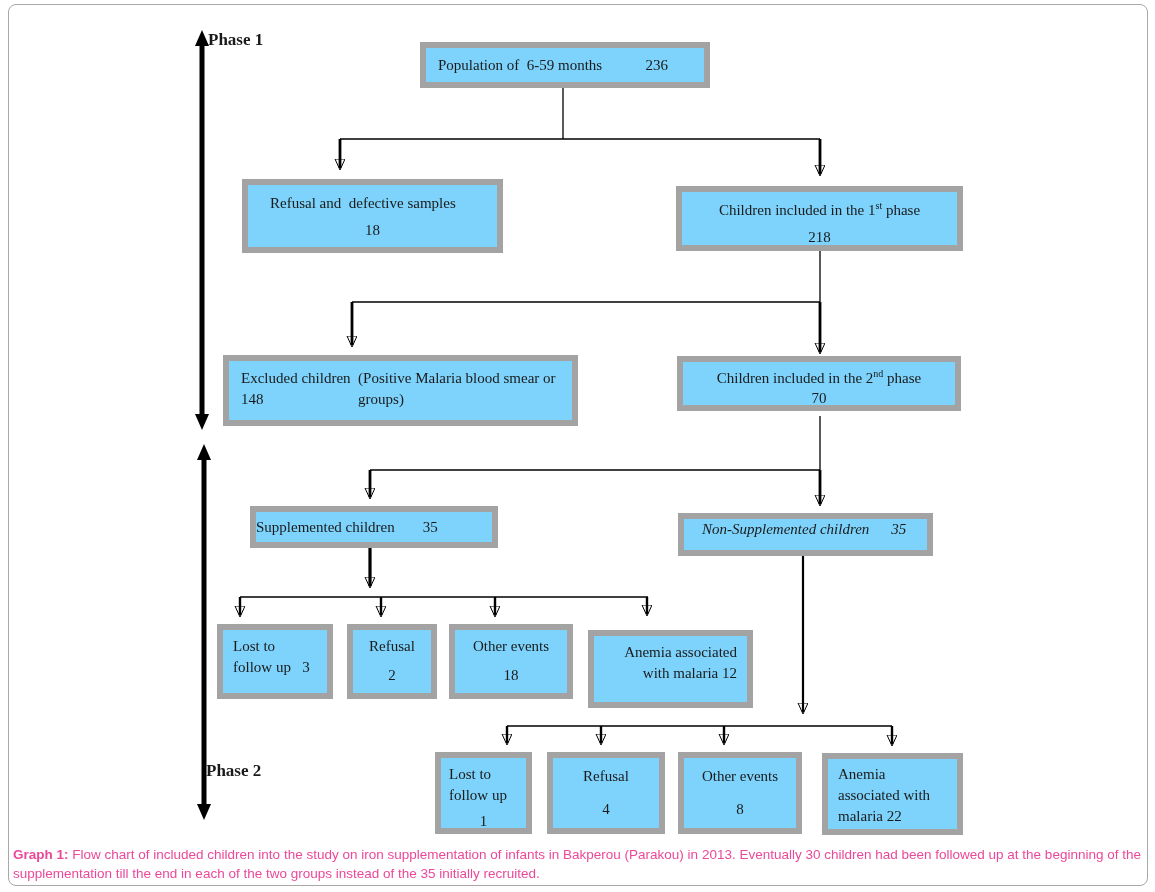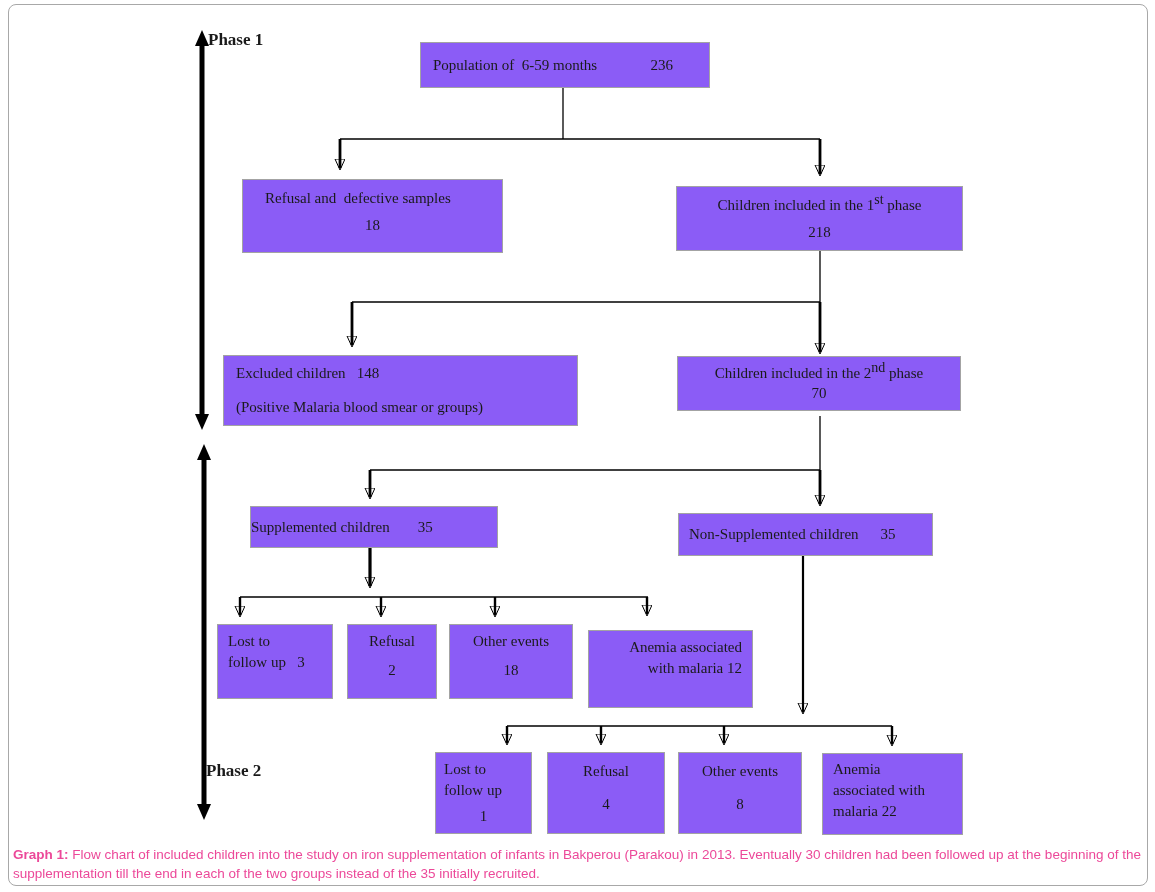--- a/index.html
+++ b/index.html
@@ -2,41 +2,41 @@
 <html><head>
 <meta charset="utf-8">
 <style>
   html,body{margin:0;padding:0;background:#ffffff;}
   .stage{position:relative;width:1155px;height:892px;background:#fff;overflow:hidden;
          font-family:"Liberation Serif", serif;color:#1a1a1a;}
   .figure-border{position:absolute;left:8px;top:4px;width:1138px;height:880px;
          border:1px solid #a8a8a8;border-radius:8px;pointer-events:none;}
   svg.connectors{position:absolute;left:0;top:0;width:1155px;height:892px;}
   svg.connectors path, svg.connectors line{stroke:#000;fill:none;}
-  .box{position:absolute;border:1px solid #a3a3a3;background:#8b5cf6;box-sizing:border-box;
+  .box{position:absolute;border:6px solid #a3a3a3;background:#7dd3fc;box-sizing:border-box;
        font-size:15px;line-height:21px;}
   .line{white-space:pre-wrap;}
   .val{display:block;text-align:center;}
-  sup.ord{font-size:14px;vertical-align:super;line-height:0;}
+  sup.ord{font-size:10px;vertical-align:super;line-height:0;}
 
   
   .b-pop{left:420px;top:42px;width:290px;height:46px;display:flex;align-items:center;
          justify-content:space-between;padding:0 36px 0 12px;}
   .b-refdef{left:242px;top:179px;width:261px;height:74px;padding:8px 22px;}
   .b-refdef .val{margin-top:6px;}
   .b-inc1{left:676px;top:186px;width:287px;height:65px;padding:8px 6px;text-align:center;}
   .b-inc1 .val{margin-top:6px;}
   .b-excl{left:223px;top:355px;width:355px;height:71px;padding:7px 12px;display:flex;
-          flex-direction:column;justify-content:space-between;}
+          flex-direction:row;justify-content:space-between;}
   .b-inc2{left:677px;top:356px;width:284px;height:55px;padding-top:6px;text-align:center;line-height:20px;}
   .b-supp{left:250px;top:506px;width:248px;height:42px;display:flex;align-items:center;
           }
   .b-supp .num{margin-left:28px;}
-  .b-nonsupp{left:678px;top:513px;width:255px;height:43px;display:flex;align-items:center;
-          padding-left:10px;}
+  .b-nonsupp{left:678px;top:513px;width:255px;height:43px;display:flex;align-items:flex-start;
+          padding-left:18px;font-style:italic;}
   .b-nonsupp .num{margin-left:22px;}
   .b-lost1{left:217px;top:624px;width:116px;height:75px;padding:6px 10px;}
   .b-ref1{left:347px;top:624px;width:90px;height:75px;padding:6px 4px;text-align:center;}
   .b-ref1 .val{margin-top:8px;}
   .b-oth1{left:449px;top:624px;width:124px;height:75px;padding:6px 4px;text-align:center;}
   .b-oth1 .val{margin-top:8px;}
   .b-ane1{left:588px;top:630px;width:165px;height:78px;padding:6px 10px;text-align:right;}
   .b-lost2{left:435px;top:752px;width:97px;height:82px;padding:6px 8px;}
   .b-lost2 .val{margin-top:5px;}
   .b-ref2{left:547px;top:752px;width:118px;height:82px;padding:8px 4px;text-align:center;}

